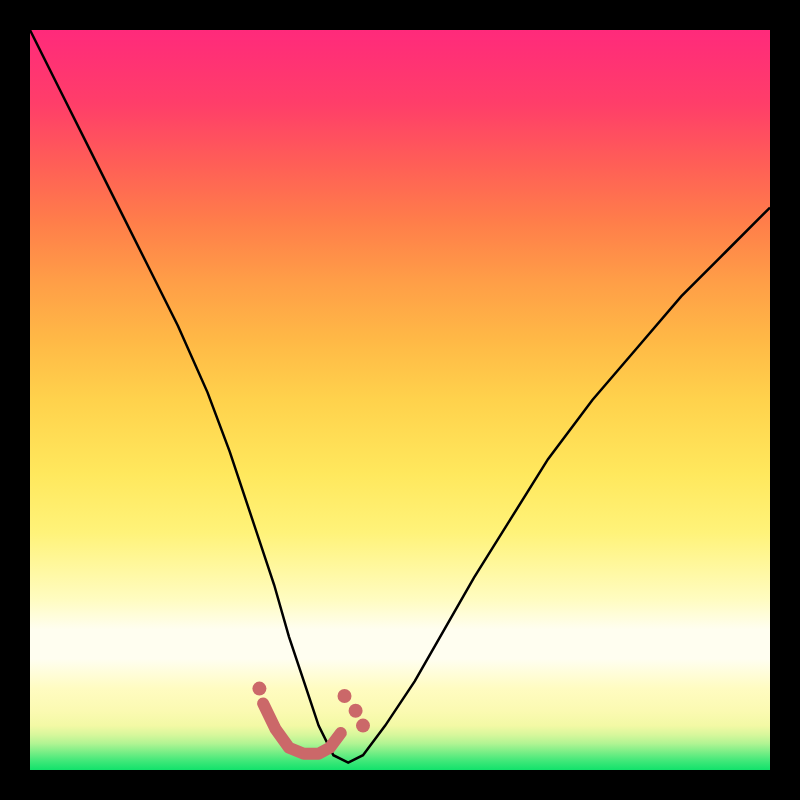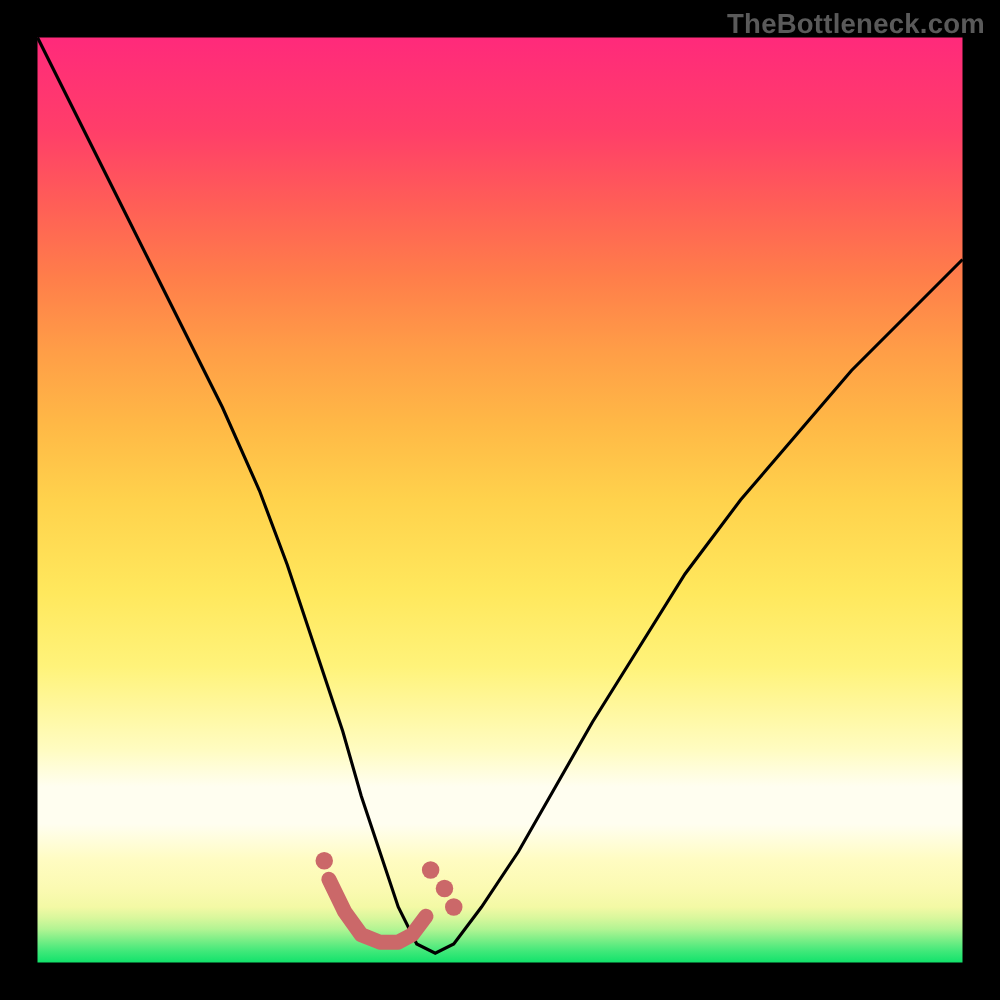--- a/index.html
+++ b/index.html
@@ -96,14 +96,13 @@
       <path id="marker-path" class="marker-line" d="M233.1 673.4 L245.7 699.3 L259.0 717.8 L273.8 723.7 L288.6 723.7 L299.7 717.8 L310.8 703.0"></path>
       <g id="marker-dots">
           <circle cx="229.4" cy="658.6" r="7" class="marker-dot"></circle>
           <circle cx="314.5" cy="666.0" r="7" class="marker-dot"></circle>
           <circle cx="325.6" cy="680.8" r="7" class="marker-dot"></circle>
           <circle cx="333.0" cy="695.6" r="7" class="marker-dot"></circle>
         </g>
     </svg>
 
   </div>
-  <div class="label">TheBottleneck.com</div>
 </div>
 
 </body></html>

